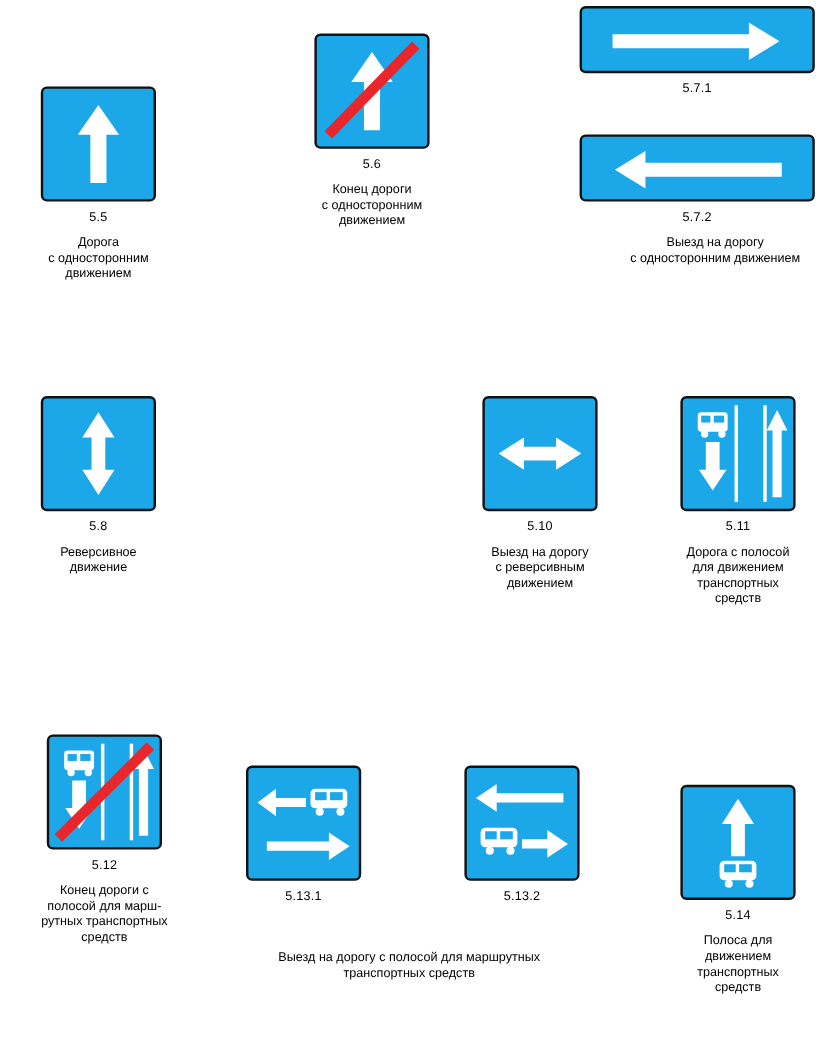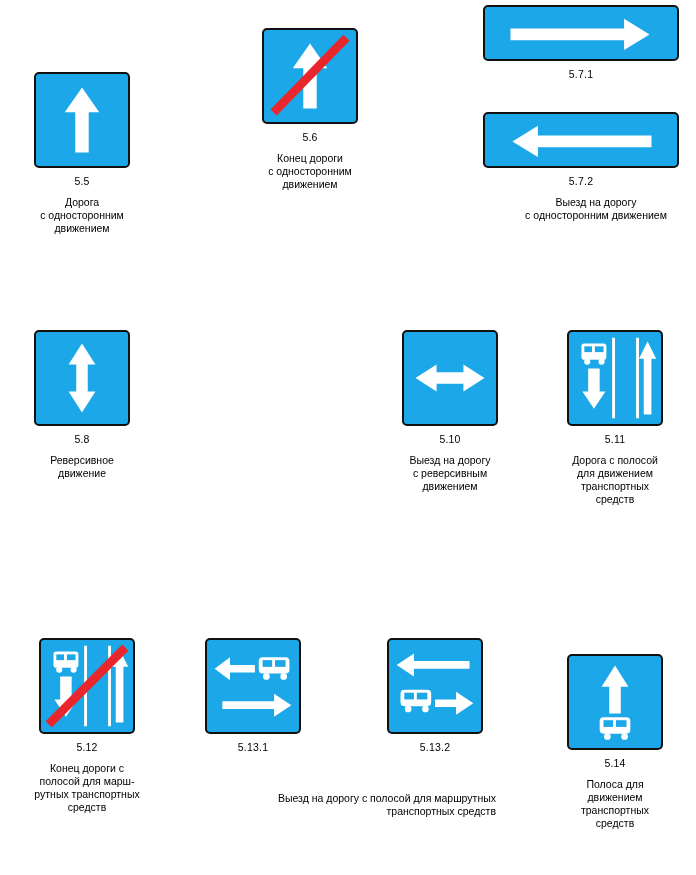--- a/index.html
+++ b/index.html
@@ -186,21 +186,21 @@
     </div>
     <div class="code">5.11</div>
     <div class="caption">
       <div>Дорога с полосой</div>
       <div>для движением</div>
       <div>транспортных</div>
       <div>средств</div>
     </div>
   </div>
 
-  <div class="cell" style="left:22px; top:638px; width:130px;">
+  <div class="cell" style="left:22px; top:612px; width:130px;">
     <div class="sign-wrap">
       <div class="sign sq">
         <svg class="svgholder" viewBox="0 0 96 96">
           <rect x="45" y="6" width="3" height="84" fill="#ffffff"></rect>
           <rect x="70" y="6" width="3" height="84" fill="#ffffff"></rect>
           <rect x="13" y="12" width="26" height="17" rx="3" fill="#ffffff"></rect>
           <rect x="16" y="15" width="8" height="6" fill="#1ba7e8"></rect>
           <rect x="27" y="15" width="9" height="6" fill="#1ba7e8"></rect>
           <circle cx="19" cy="31" r="3.2" fill="#ffffff"></circle>
           <circle cx="34" cy="31" r="3.2" fill="#ffffff"></circle>
@@ -253,21 +253,21 @@
           <circle cx="38" cy="72" r="3.5" fill="#ffffff"></circle>
 
           <polygon points="88,66 70,54 70,62 48,62 48,70 70,70 70,78" fill="#ffffff"></polygon>
         </svg>
       </div>
     </div>
     <div class="code">5.13.2</div>
   </div>
 
   <div class="cell" style="left:186px; top:792px; width:310px;">
-    <div class="caption" style="margin-top:0;text-align:right;">
+    <div class="caption" style="margin-top:0;">
       <div>Выезд на дорогу с полосой для маршрутных</div>
       <div>транспортных средств</div>
     </div>
   </div>
 
   <div class="cell" style="left:550px; top:654px; width:130px;">
     <div class="sign-wrap">
       <div class="sign sq">
         <svg class="svgholder" viewBox="0 0 96 96">
 

